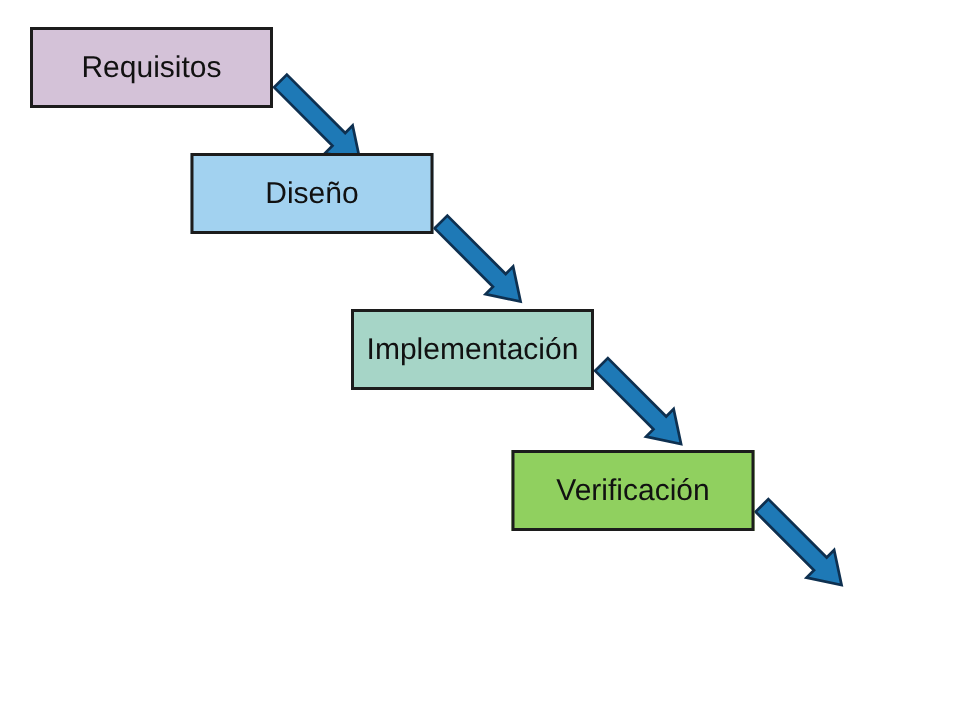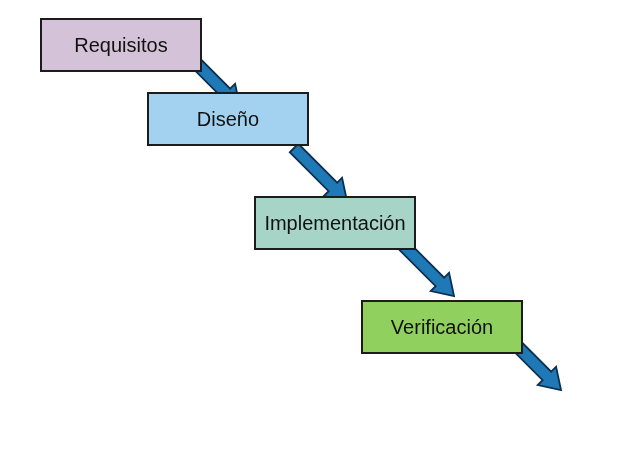--- a/index.html
+++ b/index.html
@@ -19,33 +19,32 @@
     width: 162px;
     height: 54px;
     box-sizing: border-box;
     border: 2px solid #1c1c1c;
     display: flex;
     align-items: center;
     justify-content: center;
     font-size: 20px;
     line-height: 1;
     white-space: nowrap;
-    margin-left: 20px;
   }
   .arrow-layer {
     position: absolute;
     left: 0;
     top: 0;
     width: 640px;
     height: 469px;
     pointer-events: none;
   }
   .pos-1 { left: 20px;  top: 18px;  }
-  .pos-2 { left: 127px; top: 92px; }
-  .pos-3 { left: 234px; top: 196px; justify-content: center; }
+  .pos-2 { left: 127px; top: 102px; }
+  .pos-3 { left: 234px; top: 206px; justify-content: center; }
   .pos-4 { left: 341px; top: 300px; }
   .pos-5 { left: 449px; top: 393px; }
 </style>
 </head>
 <body>
 
 <div class="canvas" style="background-color: rgb(255, 255, 255); color: rgb(17, 17, 17);">
 
   <svg class="arrow-layer" viewBox="0 0 640 469" width="640" height="469">
     <g transform="translate(187,54) rotate(45)">

